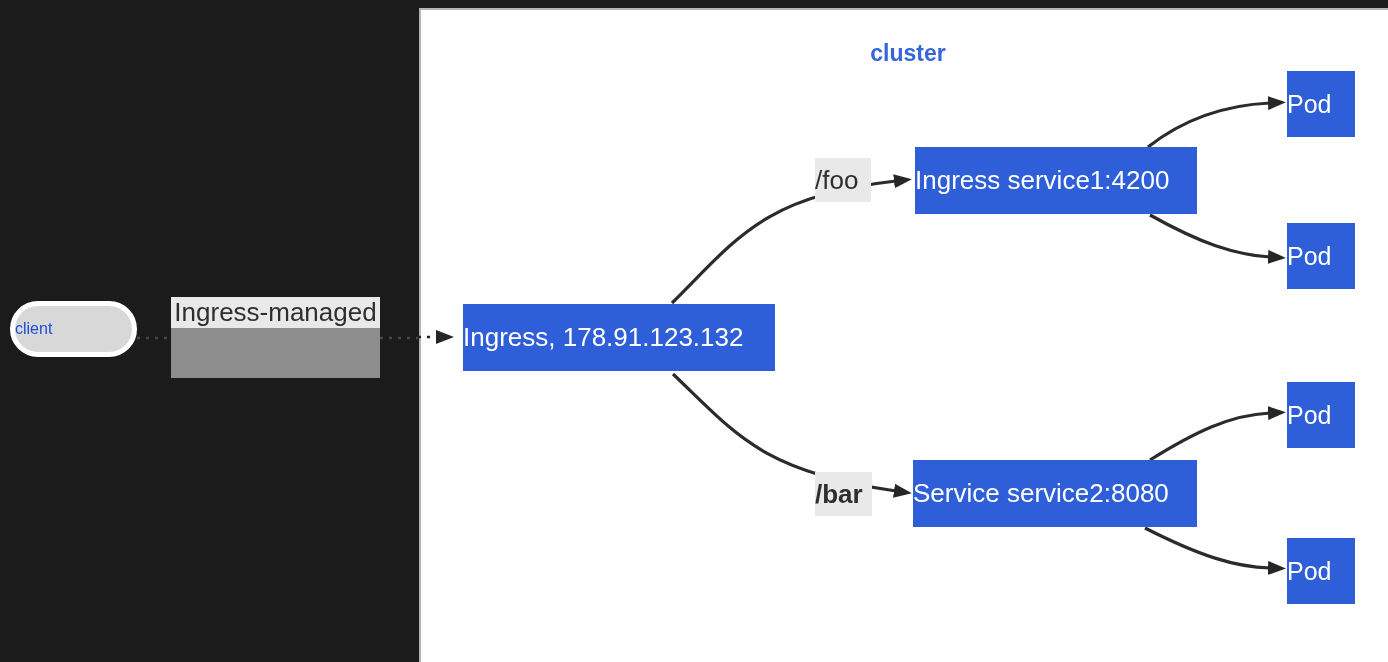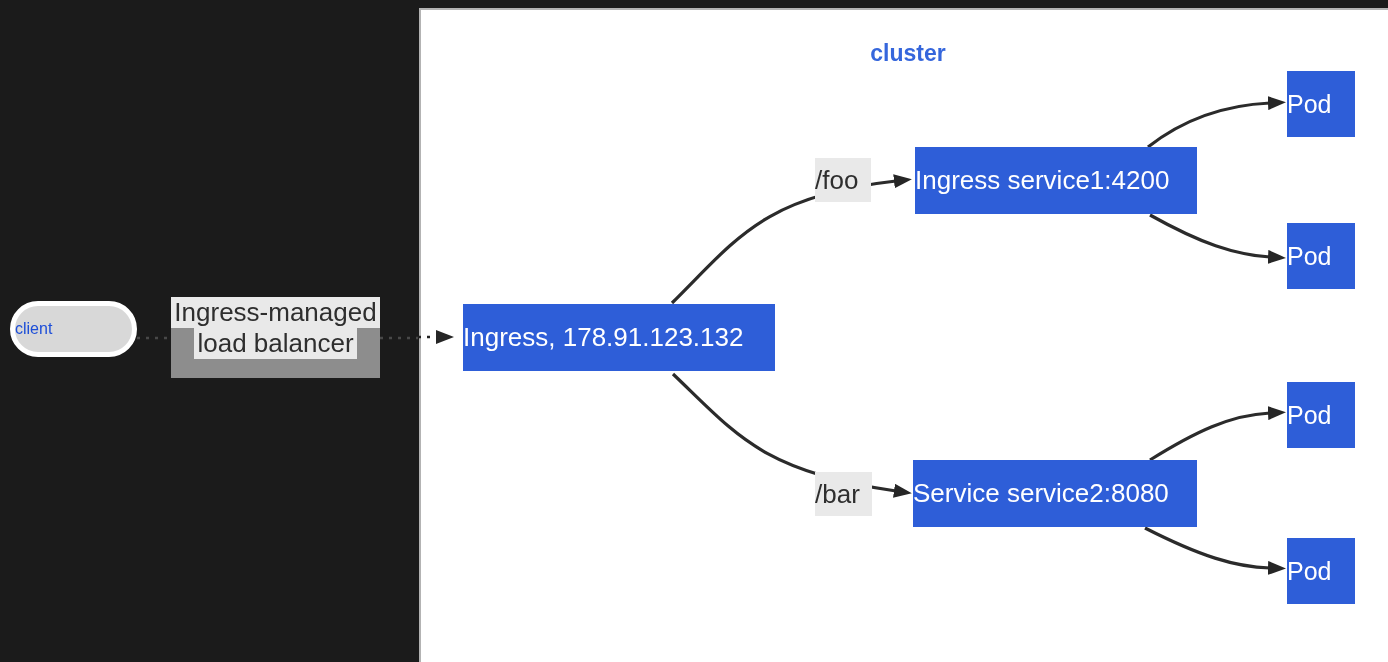--- a/index.html
+++ b/index.html
@@ -42,21 +42,21 @@
     background:#8d8d8d;z-index:2;
     display:flex;flex-direction:column;align-items:center;
     font-size:26px;color:#2e2e2e;line-height:31px;
   }
   .lb-label .lb-line{background:#e9e9e9;padding:0 3px;}
   .path-label{
     position:absolute;z-index:2;background:#e9e9e9;color:#2e2e2e;
     font-size:26px;display:flex;align-items:center;
   }
   .foo-label{left:815px;top:158px;width:56px;height:44px;}
-  .bar-label{left:815px;top:472px;width:57px;height:44px;}
+  .bar-label{left:815px;top:472px;width:57px;height:44px;font-weight:bold;}
 </style>
 </head>
 <body>
 
 <div class="cluster-area"></div>
 
 <svg class="edges" width="1388" height="662" viewBox="0 0 1388 662">
   <defs>
     <marker id="ah" markerUnits="userSpaceOnUse" markerWidth="18" markerHeight="14" refX="2" refY="7" orient="auto">
       <path d="M0,0 L18,7 L0,14 Z" fill="#262626"></path>
@@ -80,21 +80,20 @@
 </svg>
 
 <div class="cluster-title">cluster</div>
 
 <div class="node client-node">
   <span>client</span>
 </div>
 
 <div class="lb-label">
   <span class="lb-line">Ingress-managed</span>
-  <span class="lb-line">load balancer</span>
 </div>
 
 <div class="node blue-node ingress-node">
   <span>Ingress, 178.91.123.132</span>
 </div>
 
 <div class="path-label foo-label">
   <span>/foo</span>
 </div>
 

